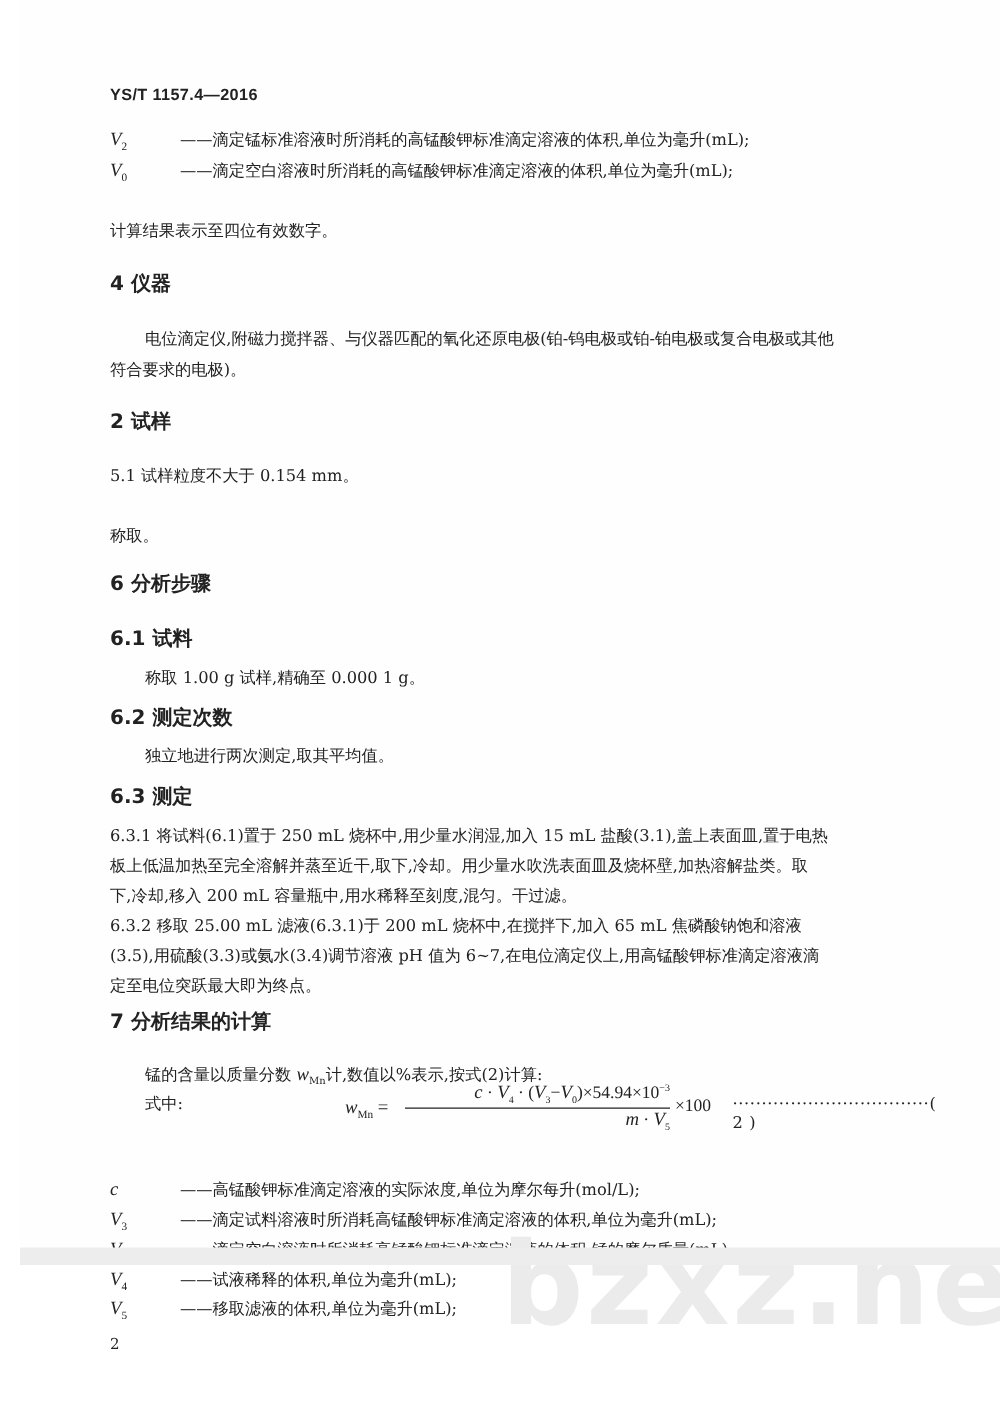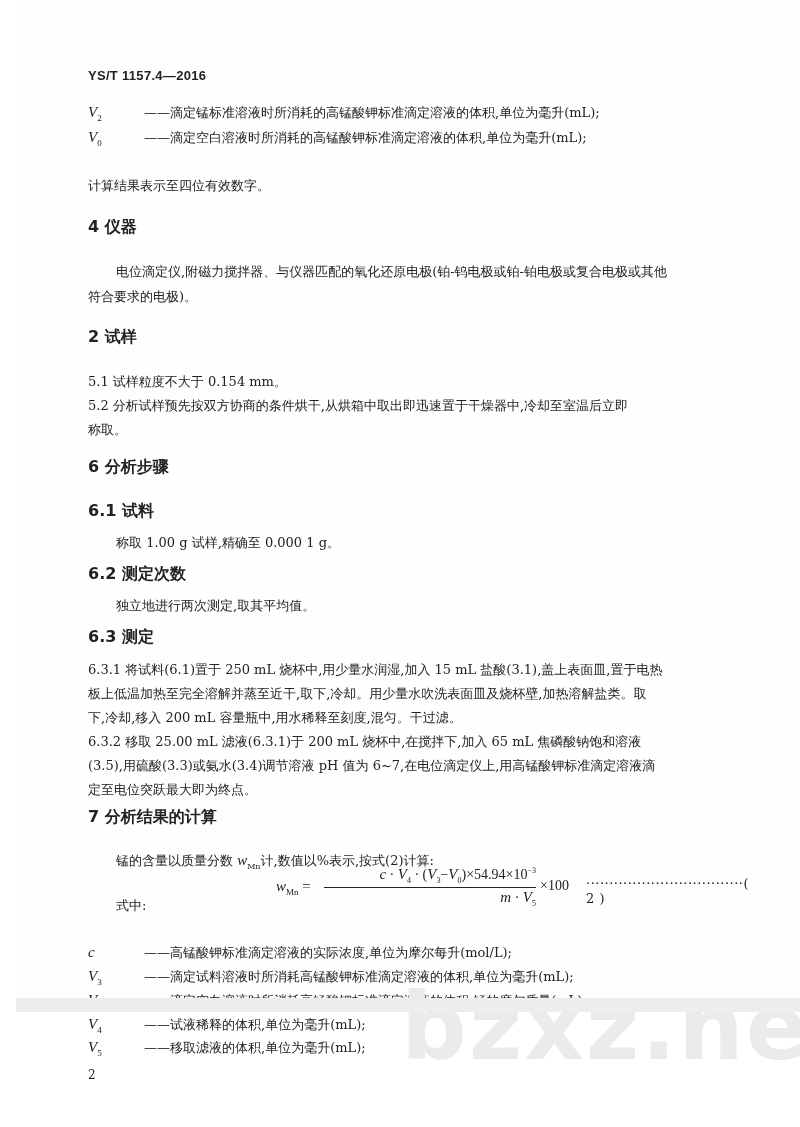--- a/index.html
+++ b/index.html
@@ -44,21 +44,20 @@
     <span class="sym"><span>V</span><sub>0</sub></span><span>——滴定空白溶液时所消耗的高锰酸钾标准滴定溶液的体积,单位为毫升(mL);</span>
   </div>
   <div class="line" style="left:72px; top:177px;">计算结果表示至四位有效数字。</div>
 
   <div class="line heading" style="left:72px; top:218px;">4   仪器</div>
   <div class="line" style="left:100px; top:263px;">电位滴定仪,附磁力搅拌器、与仪器匹配的氧化还原电极(铂-钨电极或铂-铂电极或复合电极或其他</div>
   <div class="line" style="left:72px; top:288px;">符合要求的电极)。</div>
 
   <div class="line heading" style="left:72px; top:328px;">2   试样</div>
   <div class="line" style="left:72px; top:373px;">5.1   试样粒度不大于 0.154 mm。</div>
-  <div class="line" style="left:72px; top:397px;">5.2   分析试样预先按双方协商的条件烘干,从烘箱中取出即迅速置于干燥器中,冷却至室温后立即</div>
   <div class="line" style="left:72px; top:421px;">称取。</div>
 
   <div class="line heading" style="left:72px; top:458px;">6   分析步骤</div>
   <div class="line heading" style="left:72px; top:502px;">6.1   试料</div>
   <div class="line" style="left:100px; top:534px;">称取 1.00 g 试样,精确至 0.000 1 g。</div>
   <div class="line heading" style="left:72px; top:565px;">6.2   测定次数</div>
   <div class="line" style="left:100px; top:597px;">独立地进行两次测定,取其平均值。</div>
   <div class="line heading" style="left:72px; top:628px;">6.3   测定</div>
   <div class="line" style="left:72px; top:661px;">6.3.1   将试料(6.1)置于 250 mL 烧杯中,用少量水润湿,加入 15 mL 盐酸(3.1),盖上表面皿,置于电热</div>
   <div class="line" style="left:72px; top:685px;">板上低温加热至完全溶解并蒸至近干,取下,冷却。用少量水吹洗表面皿及烧杯壁,加热溶解盐类。取</div>
@@ -75,21 +74,21 @@
   <div class="formula">
     <div class="f-lhs"><span>w</span><sub>Mn</sub> <span style="font-style:normal">=</span></div>
     <div class="f-frac">
       <div class="f-num"><i>c</i> · <i>V</i><sub>4</sub> · (<i>V</i><sub>3</sub>−<i>V</i><sub>0</sub>)×54.94×10<sup>−3</sup></div>
       <div class="f-den"><i>m</i> · <i>V</i><sub>5</sub></div>
     </div>
     <div class="f-rhs">×100</div>
     <div class="f-dots"><span>··································</span><span>( 2 )</span></div>
   </div>
 
-  <div class="line" style="left:100px; top:897px;text-align:right;">式中:</div>
+  <div class="line" style="left:100px; top:875px;text-align:right;">式中:</div>
 
   <div class="line" style="left:72px; top:943px;">
     <span class="sym"><span>c</span><sub></sub></span><span>——高锰酸钾标准滴定溶液的实际浓度,单位为摩尔每升(mol/L);</span>
   </div>
   <div class="line" style="left:72px; top:967px;">
     <span class="sym"><span>V</span><sub>3</sub></span><span>——滴定试料溶液时所消耗高锰酸钾标准滴定溶液的体积,单位为毫升(mL);</span>
   </div>
   <div class="line" style="left:72px; top:991px;">
     <span class="sym"><span>V</span><sub>0</sub></span><span>——滴定空白溶液时所消耗高锰酸钾标准滴定溶液的体积,锰的摩尔质量(mL);</span>
   </div>

